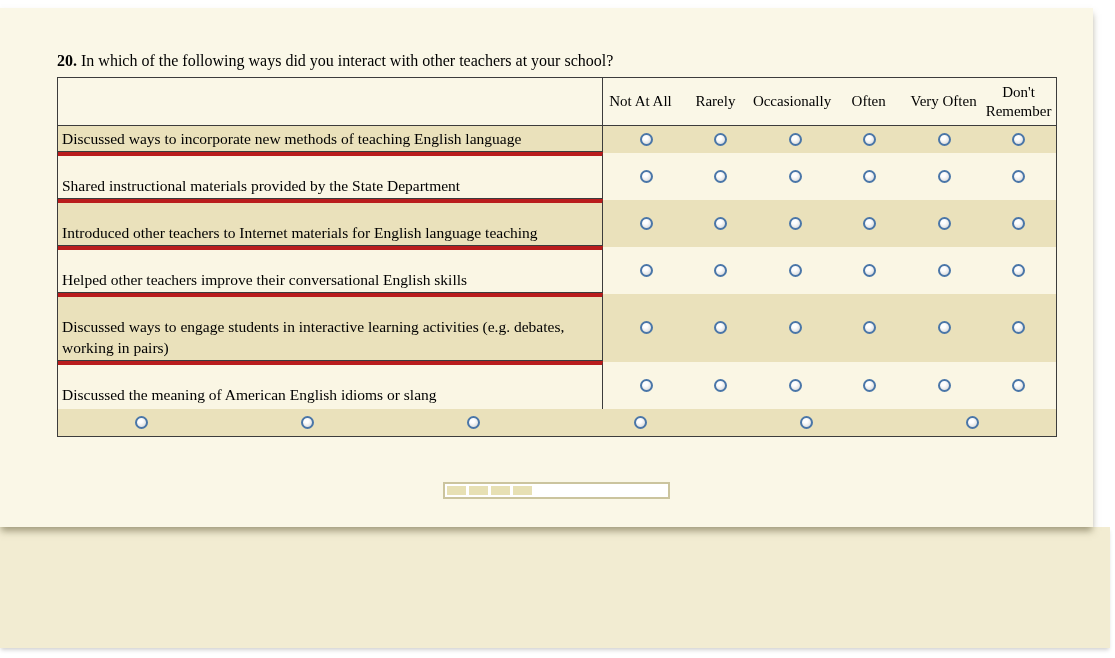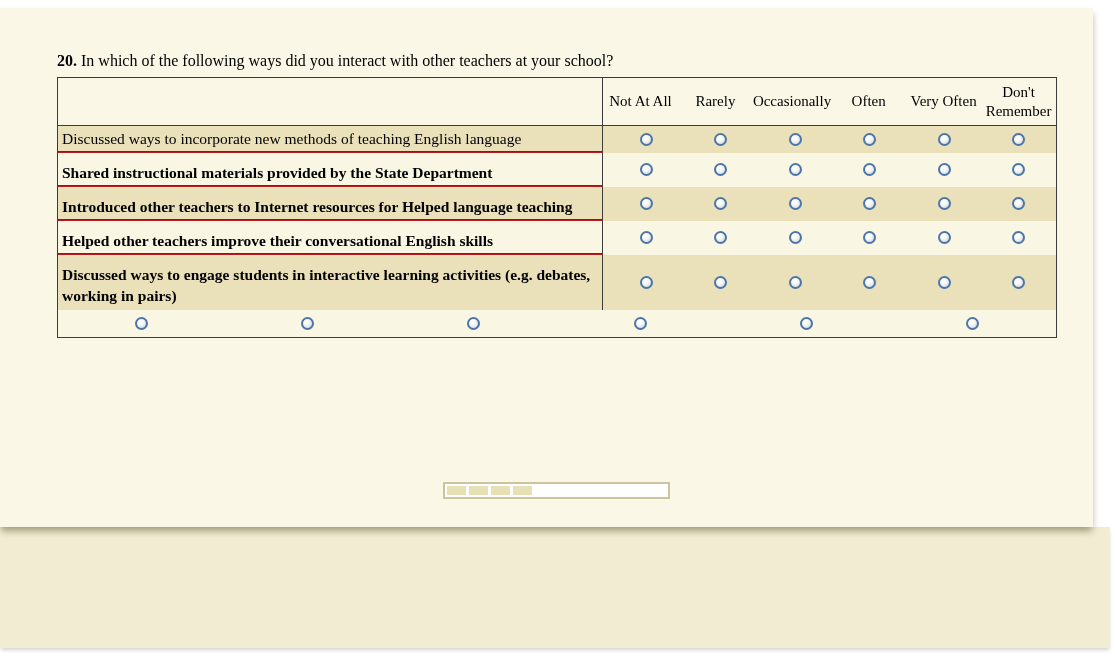--- a/index.html
+++ b/index.html
@@ -47,21 +47,21 @@
   .opt-h.wrap { white-space: normal; }
   .qrow { display: flex; min-height: 27px; gap: 6px; }
   .qrow:nth-child(odd)  { background: #faf6e4; }
   .qrow:nth-child(even) { background: #eae1bb; }
   .stmt {
     width: 545px; border-right: 1px solid #3c3c3c;
     padding: 3px 4px 3px 4px;
     display: flex; align-items: center;
     line-height: 1.35;
   }
-  .qrow + .qrow .stmt { border-top: 1px solid #b91c1c; margin-top: -1px; padding-top: 10px; font-weight: bold; }
+  .qrow + .qrow .stmt { border-top: 4px solid #b91c1c; margin-top: -1px; padding-top: 20px; }
   .qrow:not(:first-child) .stmt { box-shadow: 0 -1px 0 #3c3c3c; }
   .opt-c { flex: 1; display: flex; align-items: center; justify-content: center; }
   .radio {
     width: 13px; height: 13px; border-radius: 50%;
     border: 2px solid #4a76a8;
     background: radial-gradient(circle at 38% 32%, #fefefe 25%, #ededed 55%, #c9cdd1 100%);
     display: inline-block; cursor: pointer;
   }
   
   .progress {
@@ -139,21 +139,21 @@
         <div class="opt-c">
             <span class="radio"></span>
           </div>
         <div class="opt-c">
             <span class="radio"></span>
           </div>
       </div>
     </div>
 
     <div class="qrow">
-      <div class="stmt">Introduced other teachers to Internet resources for Helped language teaching</div>
+      <div class="stmt">Introduced other teachers to Internet materials for English language teaching</div>
       <div class="opts">
         <div class="opt-c">
             <span class="radio"></span>
           </div>
         <div class="opt-c">
             <span class="radio"></span>
           </div>
         <div class="opt-c">
             <span class="radio"></span>
           </div>
@@ -210,20 +210,43 @@
           </div>
         <div class="opt-c">
             <span class="radio"></span>
           </div>
         <div class="opt-c">
             <span class="radio"></span>
           </div>
       </div>
     </div>
 
+    <div class="qrow">
+      <div class="stmt">Discussed the meaning of American English idioms or slang</div>
+      <div class="opts">
+        <div class="opt-c">
+            <span class="radio"></span>
+          </div>
+        <div class="opt-c">
+            <span class="radio"></span>
+          </div>
+        <div class="opt-c">
+            <span class="radio"></span>
+          </div>
+        <div class="opt-c">
+            <span class="radio"></span>
+          </div>
+        <div class="opt-c">
+            <span class="radio"></span>
+          </div>
+        <div class="opt-c">
+            <span class="radio"></span>
+          </div>
+      </div>
+    </div>
 
     <div class="qrow">
       <div class="opts">
         <div class="opt-c">
             <span class="radio"></span>
           </div>
         <div class="opt-c">
             <span class="radio"></span>
           </div>
         <div class="opt-c">

